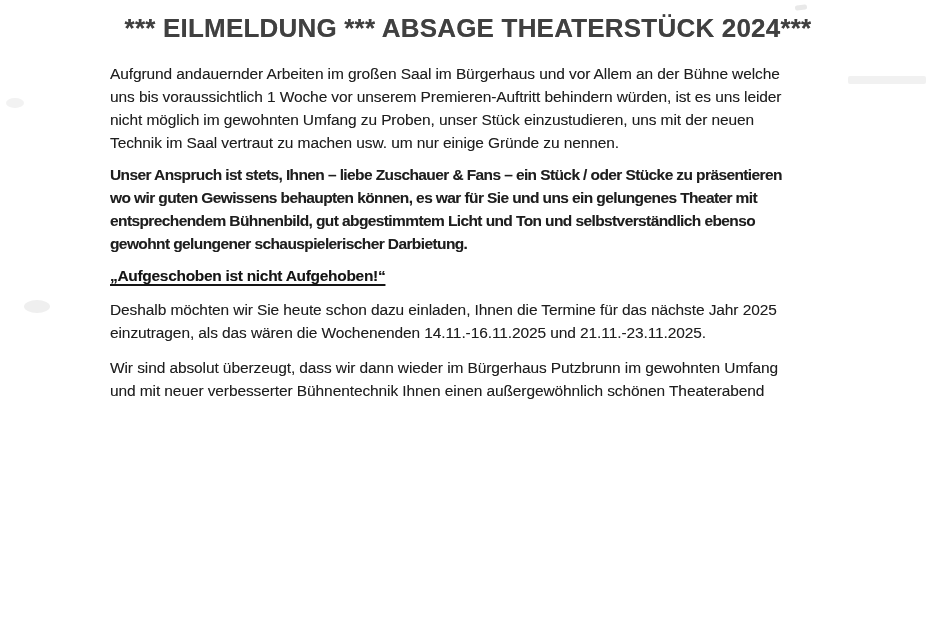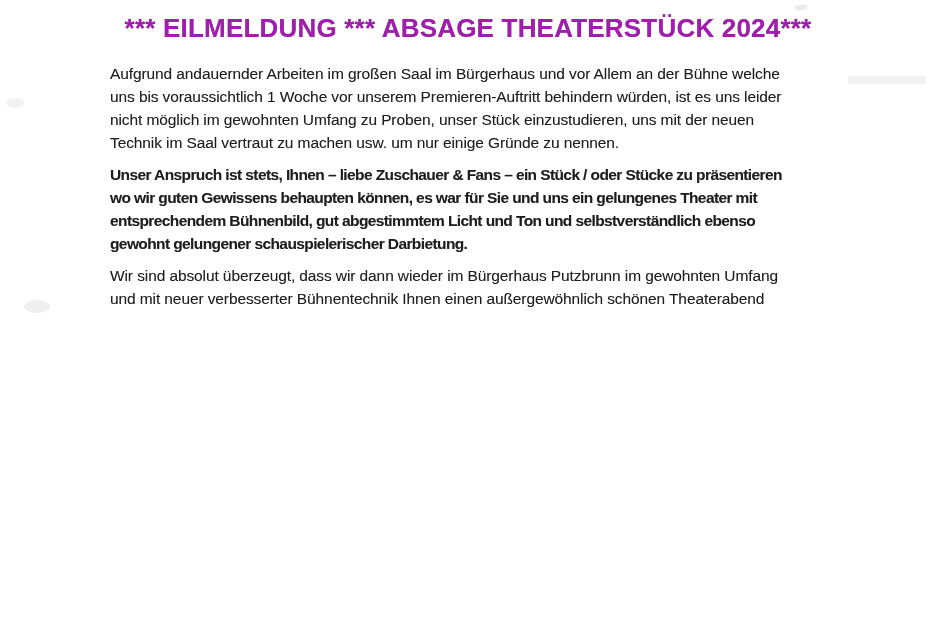--- a/index.html
+++ b/index.html
@@ -8,21 +8,21 @@
     width:930px;height:620px;
     background:#ffffff;
     overflow:hidden;
     font-family:"Liberation Sans","DejaVu Sans",sans-serif;
     color:#1e1e1e;
   }
   .content{padding:12px 104px 0 110px;}
   .title{
     margin:0 0 18px 0;
     font-size:26px;font-weight:700;line-height:32px;
-    letter-spacing:0.2px;text-align:center;color:#a21caf;
+    letter-spacing:0.2px;text-align:center;color:#404040;
     text-shadow:0 0 0.6px rgba(20,20,20,0.45);
   }
   .block{
     margin:0;
     font-size:15.5px;line-height:23px;
     white-space:pre-line;
     letter-spacing:-0.1px;
     color:#1e1e1e;
     text-shadow:0 0 0.5px rgba(30,30,30,0.35);
   }
@@ -71,18 +71,21 @@
 nicht möglich im gewohnten Umfang zu Proben, unser Stück einzustudieren, uns mit der neuen
 Technik im Saal vertraut zu machen usw. um nur einige Gründe zu nennen.</p>
 
     <p class="block bold mb9">Unser Anspruch ist stets, Ihnen – liebe Zuschauer &amp; Fans – ein Stück / oder Stücke zu präsentieren
 wo wir guten Gewissens behaupten können, es war für Sie und uns ein gelungenes Theater mit
 entsprechendem Bühnenbild, gut abgestimmtem Licht und Ton und selbstverständlich ebenso
 gewohnt gelungener schauspielerischer Darbietung.</p>
 
 
 
+    <p class="block subheading mb11">„Aufgeschoben ist nicht Aufgehoben!“</p>
 
+    <p class="block mb12">Deshalb möchten wir Sie heute schon dazu einladen, Ihnen die Termine für das nächste Jahr 2025
+einzutragen, als das wären die Wochenenden 14.11.-16.11.2025 und 21.11.-23.11.2025.</p>
 
     <p class="block">Wir sind absolut überzeugt, dass wir dann wieder im Bürgerhaus Putzbrunn im gewohnten Umfang
 und mit neuer verbesserter Bühnentechnik Ihnen einen außergewöhnlich schönen Theaterabend</p>
   </div>
 </div>
 
 </body></html>

